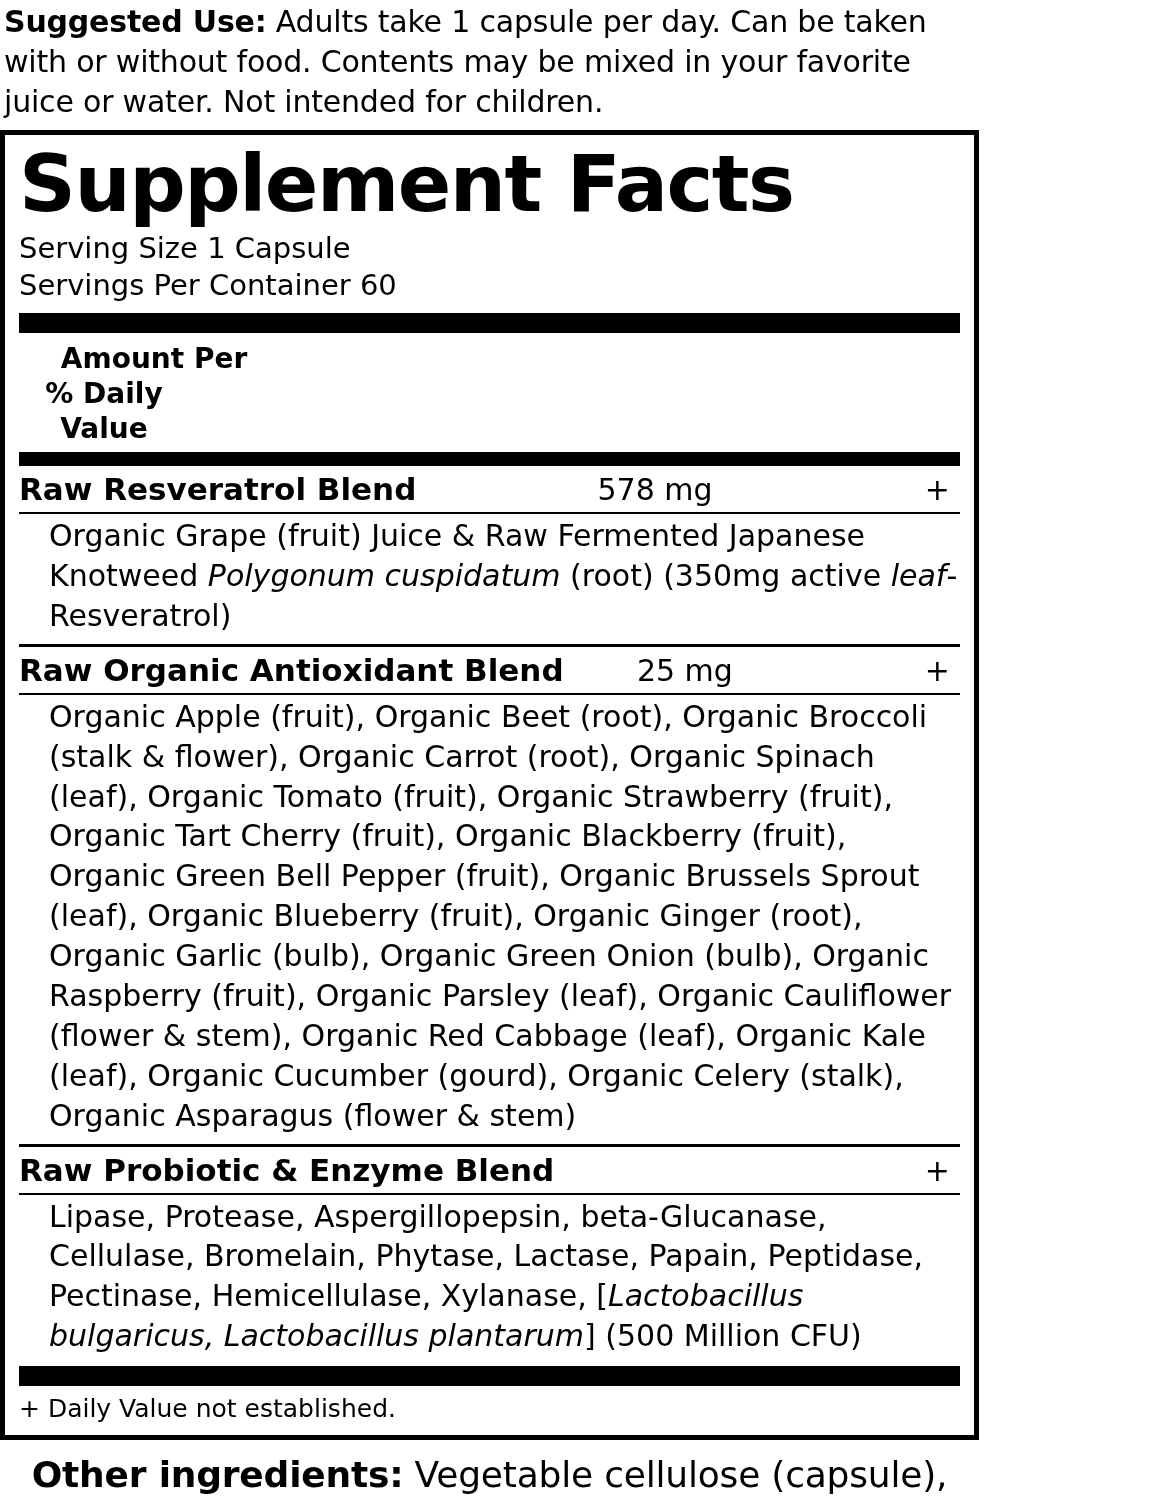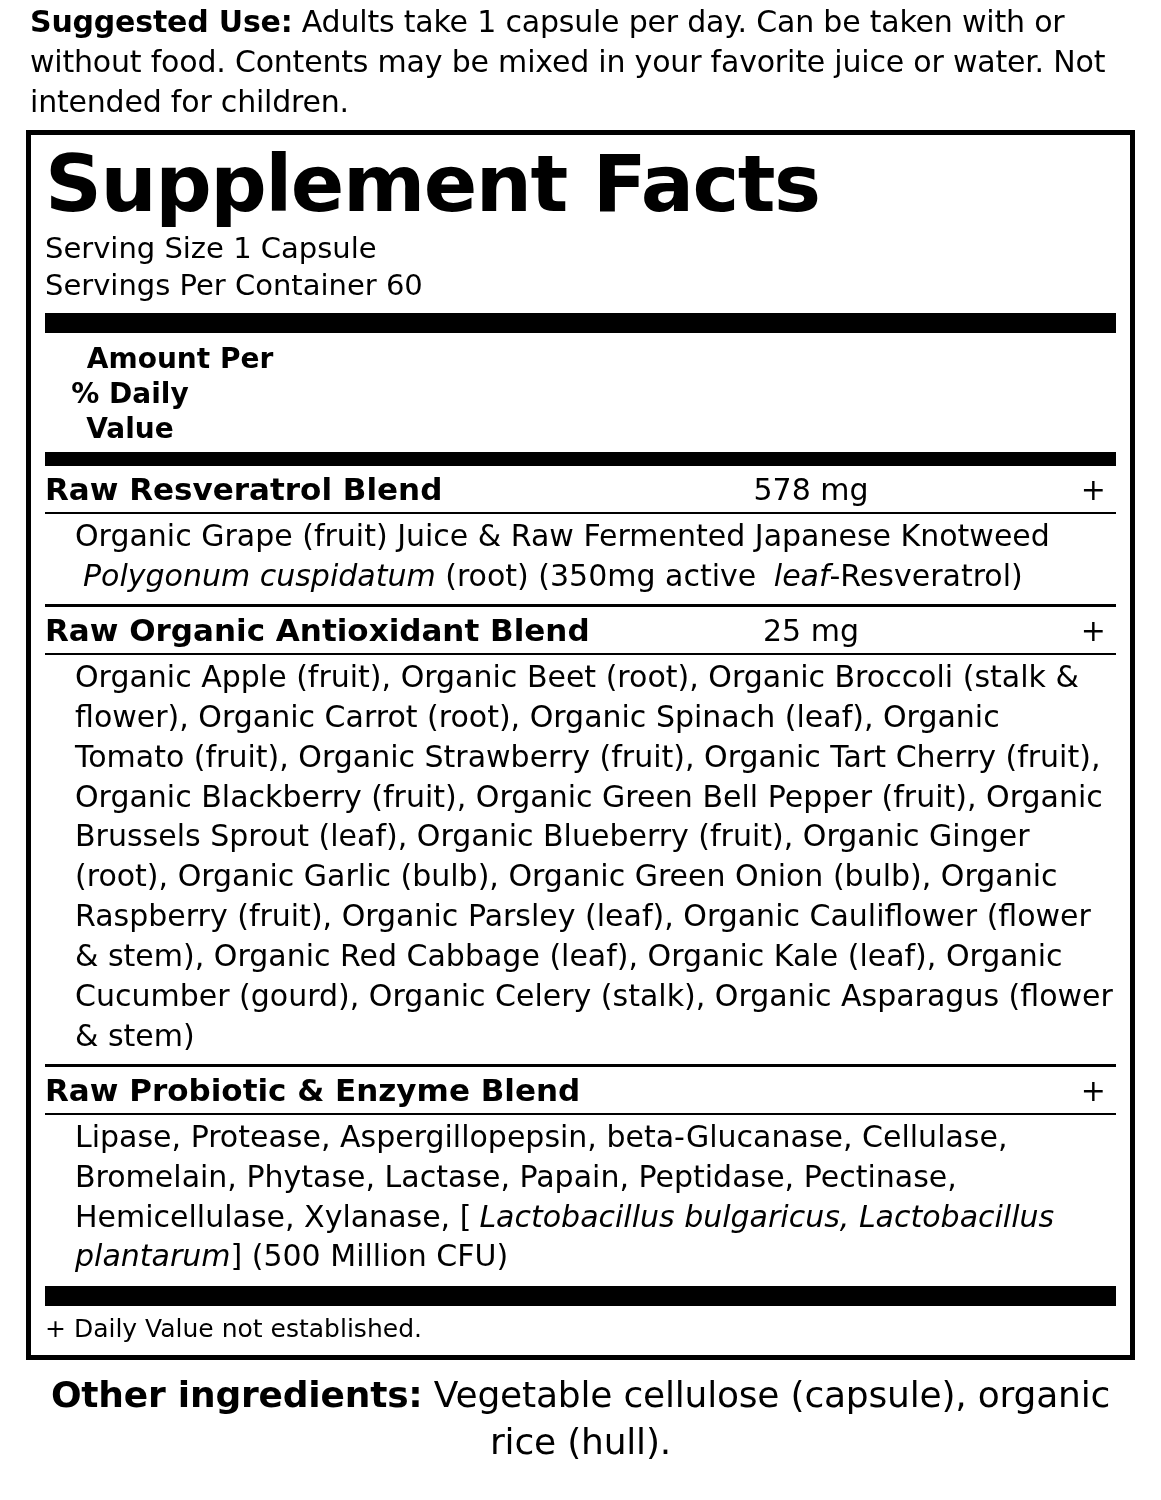--- a/index.html
+++ b/index.html
@@ -8,25 +8,25 @@
     background: #ffffff;
   }
   body {
     width: 1161px;
     height: 1500px;
     font-family: "DejaVu Sans", "Liberation Sans", sans-serif;
     color: #000000;
     -webkit-font-smoothing: antialiased;
   }
   .page {
-    width: 1161px;
+    width: 979px;
     height: 1500px;
     position: relative;
     box-sizing: border-box;
-    padding: 0 26px;
+    padding: 0 0;
   }
 
   
   .suggested-use {
     font-size: 30px;
     line-height: 1.33;
     padding: 2px 4px 0 4px;
     letter-spacing: -0.2px;
   }
   .suggested-use .label {
@@ -122,21 +122,20 @@
     box-sizing: border-box;
   }
 
   .desc {
     font-size: 30px;
     line-height: 1.33;
     padding: 2px 0 8px 30px;
   }
   .desc em {
     font-style: italic;
-    margin-left: 8px;
   }
 
   .footnote {
     font-size: 25px;
     padding: 8px 0 2px 0;
   }
 
   
   .other-ing {
     font-size: 36px;

